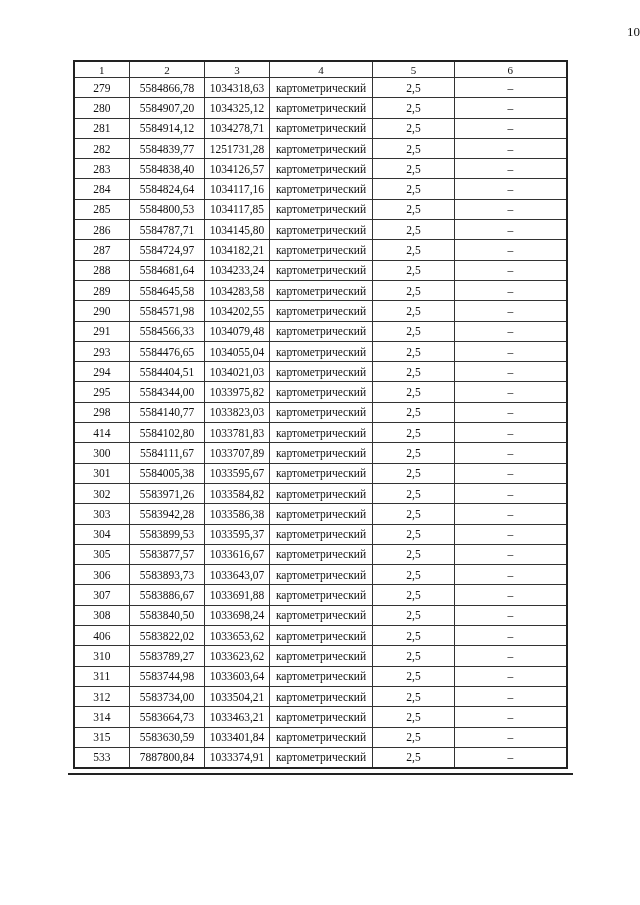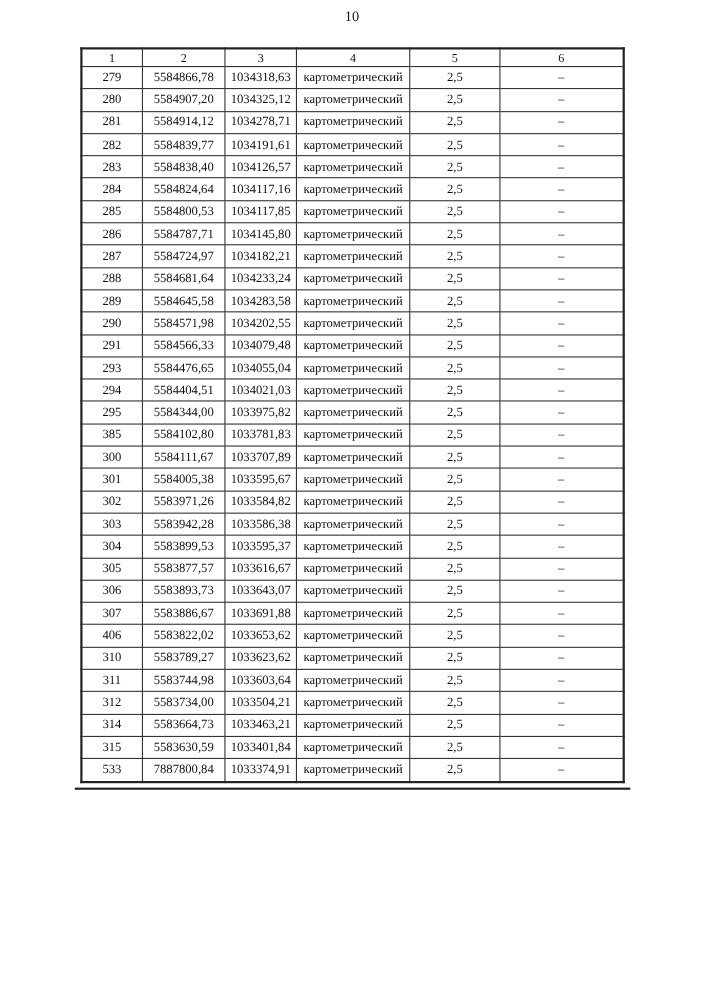--- a/index.html
+++ b/index.html
@@ -8,22 +8,22 @@
     background: #ffffff;
   }
   body {
     width: 640px;
     height: 905px;
     overflow: hidden;
     font-family: "Liberation Serif", "DejaVu Serif", serif;
     color: #111111;
   }
   .page-number {
-    text-align: center;
-    padding-top: 8px;
+    text-align: right;
+    padding-top: 25px;
     font-size: 13px;
     line-height: 14px;
   }
   table.coords {
     border-collapse: collapse;
     margin: 21px auto 0 auto;
     table-layout: fixed;
     border: 2px solid #222222;
   }
   table.coords th,
@@ -102,21 +102,21 @@
         <td>281</td>
         <td>5584914,12</td>
         <td>1034278,71</td>
         <td>картометрический</td>
         <td>2,5</td>
         <td>–</td>
       </tr>
       <tr>
         <td>282</td>
         <td>5584839,77</td>
-        <td>1034191,61</td>
+        <td>1251731,28</td>
         <td>картометрический</td>
         <td>2,5</td>
         <td>–</td>
       </tr>
       <tr>
         <td>283</td>
         <td>5584838,40</td>
         <td>1034126,57</td>
         <td>картометрический</td>
         <td>2,5</td>
@@ -204,21 +204,29 @@
       </tr>
       <tr>
         <td>295</td>
         <td>5584344,00</td>
         <td>1033975,82</td>
         <td>картометрический</td>
         <td>2,5</td>
         <td>–</td>
       </tr>
       <tr>
-        <td>385</td>
+        <td>298</td>
+        <td>5584140,77</td>
+        <td>1033823,03</td>
+        <td>картометрический</td>
+        <td>2,5</td>
+        <td>–</td>
+      </tr>
+      <tr>
+        <td>414</td>
         <td>5584102,80</td>
         <td>1033781,83</td>
         <td>картометрический</td>
         <td>2,5</td>
         <td>–</td>
       </tr>
       <tr>
         <td>300</td>
         <td>5584111,67</td>
         <td>1033707,89</td>
@@ -271,20 +279,28 @@
         <td>5583893,73</td>
         <td>1033643,07</td>
         <td>картометрический</td>
         <td>2,5</td>
         <td>–</td>
       </tr>
       <tr>
         <td>307</td>
         <td>5583886,67</td>
         <td>1033691,88</td>
+        <td>картометрический</td>
+        <td>2,5</td>
+        <td>–</td>
+      </tr>
+      <tr>
+        <td>308</td>
+        <td>5583840,50</td>
+        <td>1033698,24</td>
         <td>картометрический</td>
         <td>2,5</td>
         <td>–</td>
       </tr>
       <tr>
         <td>406</td>
         <td>5583822,02</td>
         <td>1033653,62</td>
         <td>картометрический</td>
         <td>2,5</td>

